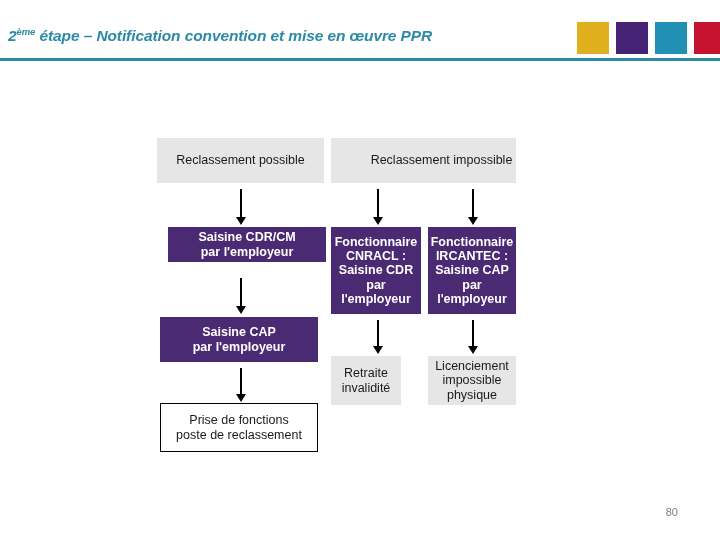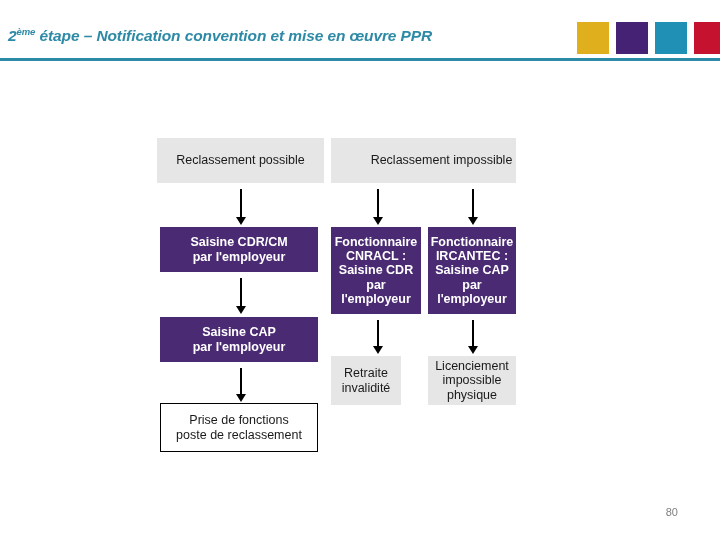--- a/index.html
+++ b/index.html
@@ -170,21 +170,21 @@
   <div class="arrow" style="left:371px; top:189px; width:14px; height:36px;">
     <div class="shaft" style="height:29px;"></div>
       <div class="head"></div>
   </div>
 
   <div class="arrow" style="left:466px; top:189px; width:14px; height:36px;">
     <div class="shaft" style="height:29px;"></div>
       <div class="head"></div>
   </div>
 
-  <div class="node purple" style="left:160px; top:227px; width:158px; height:45px; white-space:pre-line;">
+  <div class="node purple" style="left:168px; top:227px; width:158px; height:35px; white-space:pre-line;">
     <span class="lbl">Saisine CDR/CM
 par l'employeur</span>
   </div>
 
   <div class="node purple" style="left:331px; top:227px; width:90px; height:87px; white-space:pre-line;">
     <span class="lbl">Fonctionnaire
 CNRACL :
 Saisine CDR
 par
 l'employeur</span>

